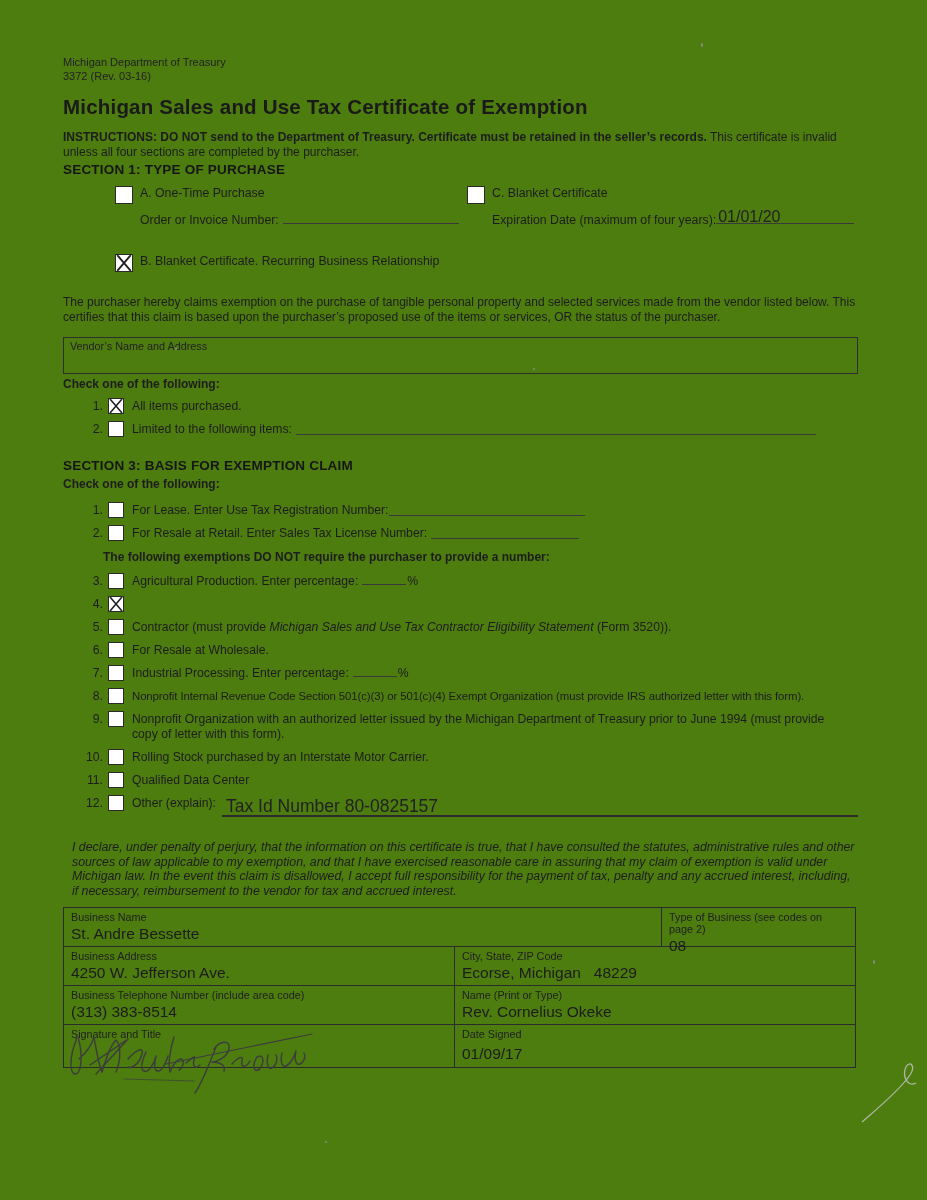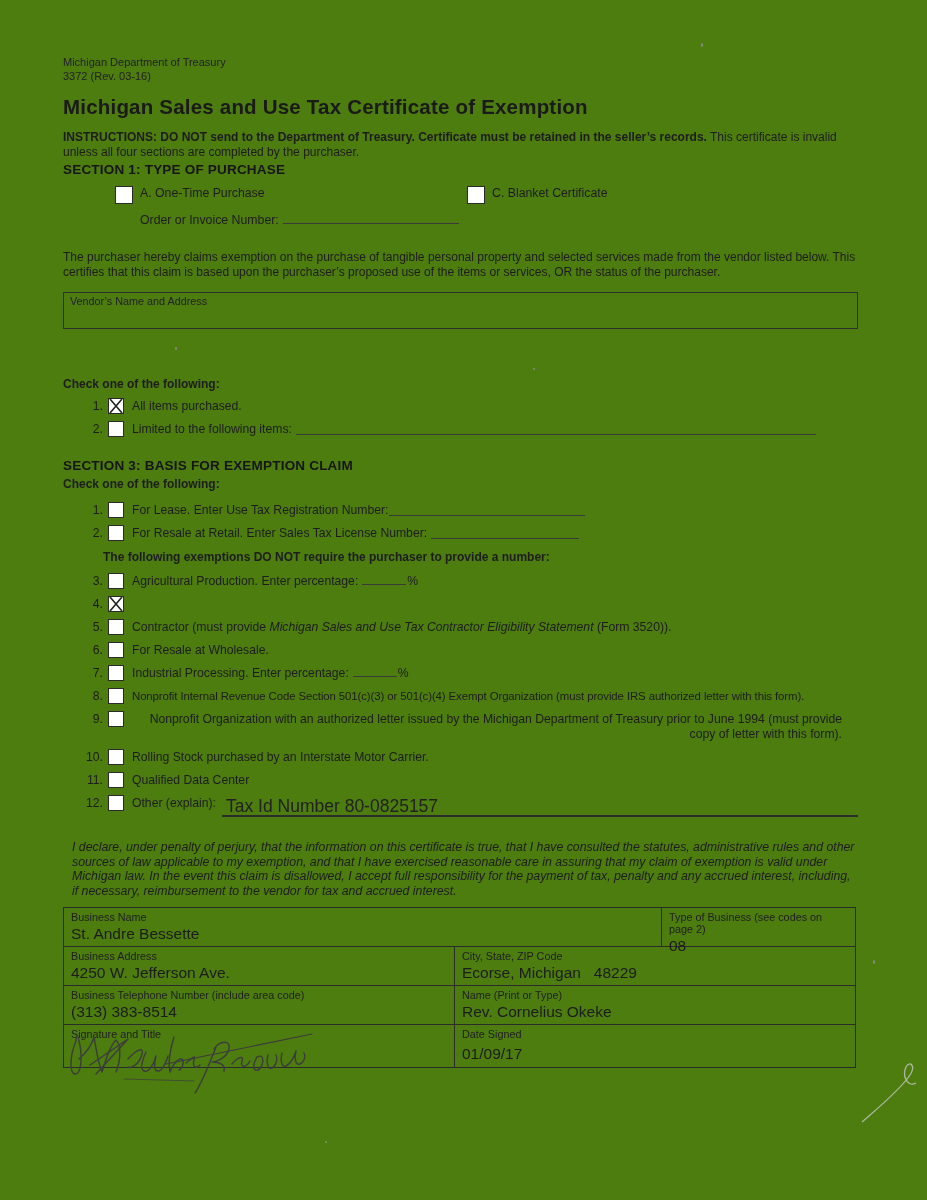--- a/index.html
+++ b/index.html
@@ -95,23 +95,35 @@
           <span class="blank" style="width:176px;margin-left:4px;"><span class="fillv"></span></span>
         </div>
       </div>
       <div>
         <div class="opt-row">
           <span class="cb big">
             
           </span>
           <span>C. Blanket Certificate</span>
         </div>
-      </div>
-    </div>
-
+        <div class="opt-sub" style="padding-left:25px;">
+          <span>Expiration Date (maximum of four years):</span>
+            <span class="blank" style="width:138px;"><span class="fillv">01/01/20</span></span>
+        </div>
+      </div>
+    </div>
+
+    <div class="opt-row" style="padding-left:52px;margin-top:27px;">
+      <span class="cb big checked">
+        <svg viewBox="0 0 16 16">
+            <path d="M2 1 L14 15 M14 1 L2 15" stroke="#222" stroke-width="1.7" fill="none"></path>
+          </svg>
+      </span>
+      <span>B. Blanket Certificate. Recurring Business Relationship</span>
+    </div>
 
     <p class="body-par" style="margin-top:23px;">The purchaser hereby claims exemption on the purchase of tangible personal property and selected services made from the vendor listed below. This certifies that this claim is based upon the purchaser’s proposed use of the items or services, OR the status of the purchaser.</p>
 
     <div class="vendor-box" style="margin-top:5px;">
       <div class="vlabel">Vendor’s Name and Address</div>
       <div class="cell-value"></div>
     </div>
   </div>
 
   <div class="abs w" style="top:373px;">
@@ -195,21 +207,21 @@
 
     <div class="item tight">
       <span class="num">8.</span>
       <span class="cb"></span>
       <span class="lbl">Nonprofit Internal Revenue Code Section 501(c)(3) or 501(c)(4) Exempt Organization (must provide IRS authorized letter with this form).</span>
     </div>
 
     <div class="item">
       <span class="num">9.</span>
       <span class="cb"></span>
-      <span class="lbl" style="max-width:710px;text-align:right;">Nonprofit Organization with an authorized letter issued by the Michigan Department of Treasury prior to June 1994 (must provide copy of letter with this form).</span>
+      <span class="lbl" style="max-width:710px;">Nonprofit Organization with an authorized letter issued by the Michigan Department of Treasury prior to June 1994 (must provide copy of letter with this form).</span>
     </div>
 
     <div class="item">
       <span class="num">10.</span>
       <span class="cb"></span>
       <span class="lbl">Rolling Stock purchased by an Interstate Motor Carrier.</span>
     </div>
 
     <div class="item">
       <span class="num">11.</span>

